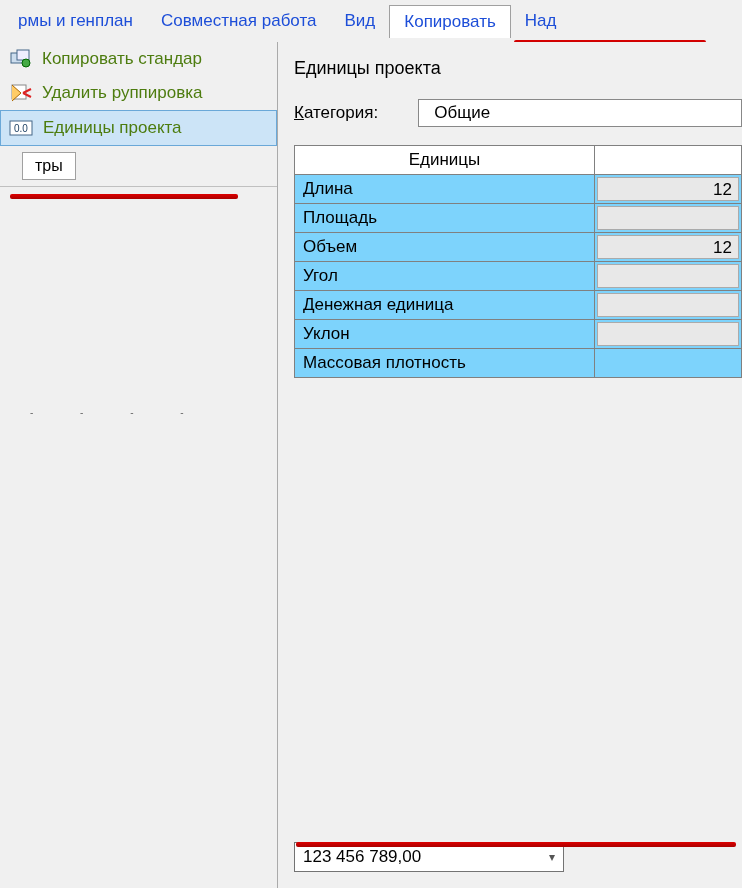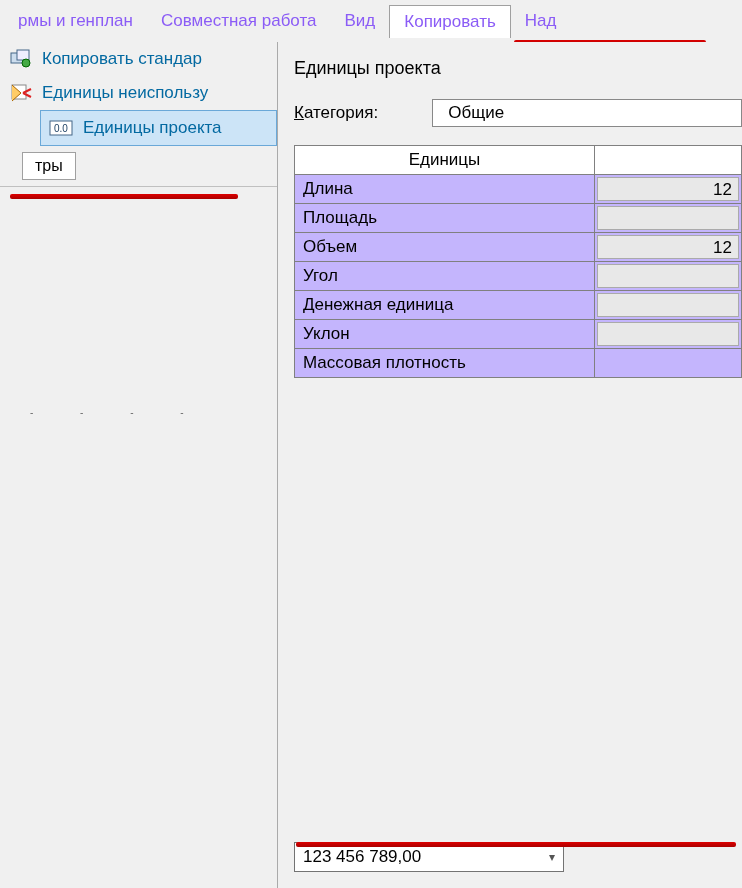--- a/index.html
+++ b/index.html
@@ -16,21 +16,21 @@
       display: flex;
       align-items: center;
       height: 42px;
       background: #f0f0f0;
       padding: 0 4px;
       white-space: nowrap;
     }
     .menu-item {
       padding: 6px 14px;
       font-size: 17px;
-      color: #8b5cf6;
+      color: #1d4ed8;
       cursor: default;
     }
     .menu-item.active {
       background: #fff;
       border: 1px solid #a0a0a0;
       border-bottom: none;
       position: relative;
     }
     .red-underline {
       position: absolute;
@@ -46,28 +46,27 @@
     .left-panel {
       width: 277px;
       background: #f0f0f0;
       flex-shrink: 0;
     }
     .panel-item {
       display: flex;
       align-items: center;
       padding: 6px 8px;
       font-size: 17px;
-      color: #0369a1;
+      color: #4d7c0f;
       gap: 8px;
       cursor: default;
     }
     .panel-item.selected {
       background: #cce4f7;
       border: 1px solid #6aa8d8;
-      margin-left: 40px;
     }
     .icon-box {
       width: 26px;
       height: 22px;
       display: flex;
       align-items: center;
       justify-content: center;
       flex-shrink: 0;
     }
     .ru-units { top: 194px; left: 10px; width: 228px; }
@@ -96,40 +95,40 @@
     }
     .dialog-title {
       font-size: 18px;
       color: #000;
       margin-bottom: 20px;
     }
     .category-row {
       display: flex;
       align-items: center;
       margin-bottom: 18px;
-      gap: 54px;
+      gap: 40px;
     }
     .category-label {
       font-size: 17px;
     }
     .category-label .ul { text-decoration: underline; }
     .combo {
       flex: 1;
       background: #fff;
       border: 1px solid #888;
       padding: 3px 15px;
       font-size: 17px;
       display: flex;
       align-items: center;
       justify-content: space-between;
       overflow: hidden;
     }
     .table {
       border: 1px solid #808080;
-      background: #c4b5fd;
+      background: #7dd3fc;
       width: 100%;
     }
     .table-header, .table-row {
       display: flex;
       border-bottom: 1px solid #808080;
     }
     .table-row:last-child { border-bottom: none; }
     .th {
       padding: 6px 10px;
       text-align: center;
@@ -217,21 +216,21 @@
     </div>
 
     <div class="panel-item">
       <span class="icon-box">
         <svg width="24" height="20" viewBox="0 0 24 20">
           <rect x="3" y="2" width="14" height="14" fill="#fff" stroke="#888"></rect>
           <path d="M3 2 L12 10 L3 18" fill="#fc6" stroke="#a60"></path>
           <path d="M14 10 L22 6 M14 10 L22 14" stroke="#d22" stroke-width="2"></path>
         </svg>
       </span>
-      <span>Единицы неиспользу</span>
+      <span>Удалить руппировка</span>
     </div>
 
     <div class="panel-item selected">
       <span class="icon-box">
         <svg width="26" height="20" viewBox="0 0 26 20">
           <rect x="1" y="3" width="22" height="14" fill="#fff" stroke="#468"></rect>
           <text x="5" y="14" font-size="10" fill="#246">0.0</text>
         </svg>
       </span>
       <span>Единицы проекта</span>

